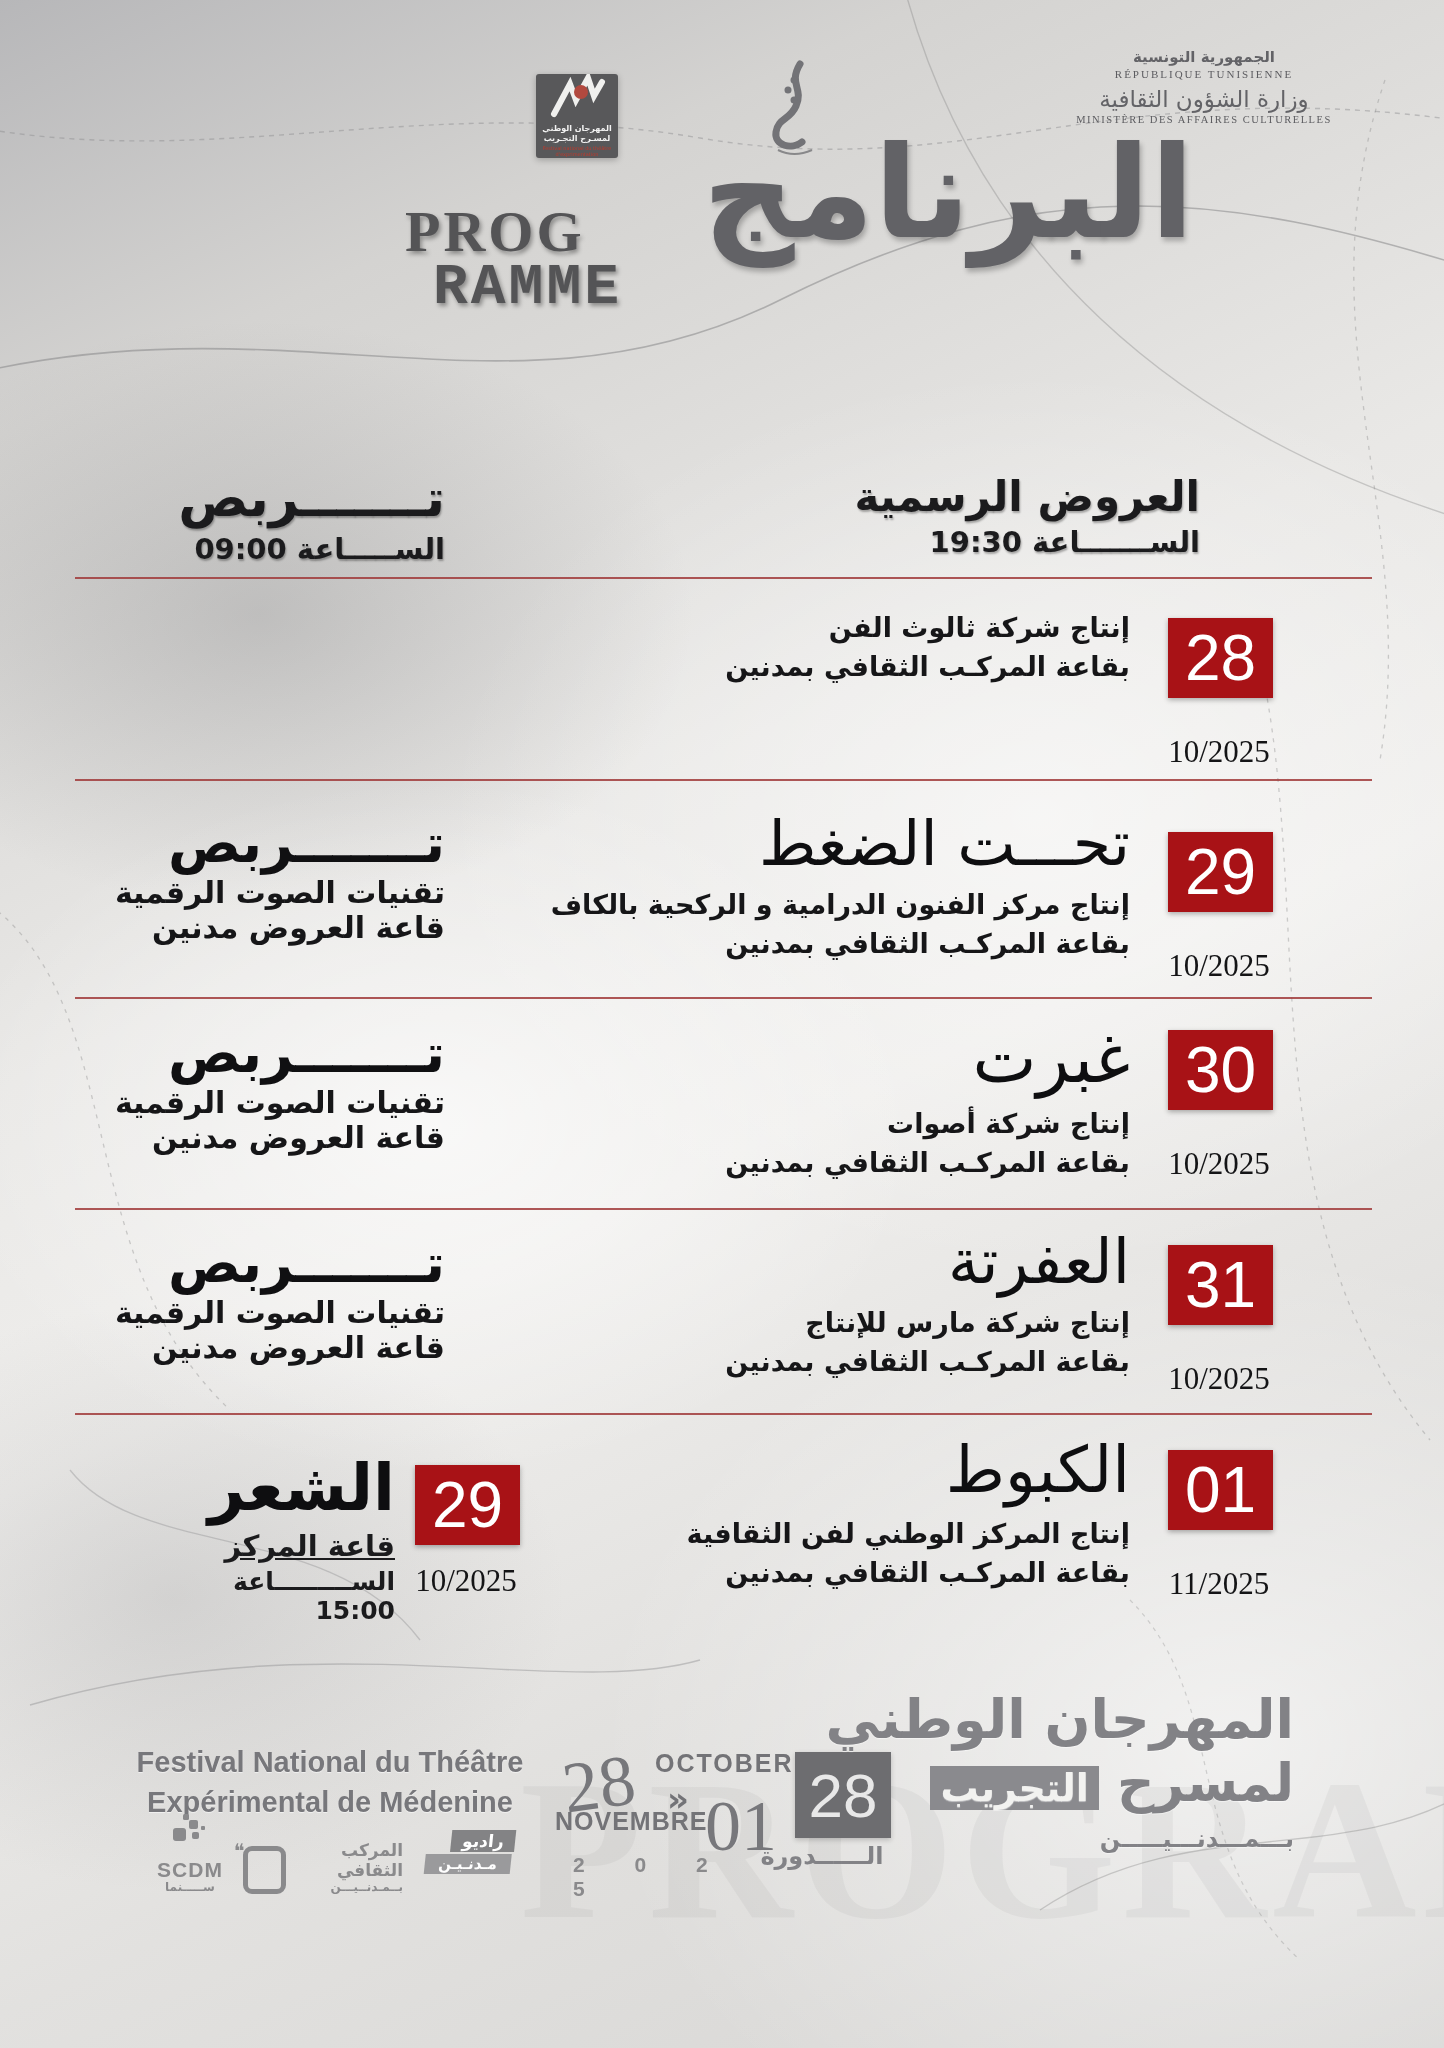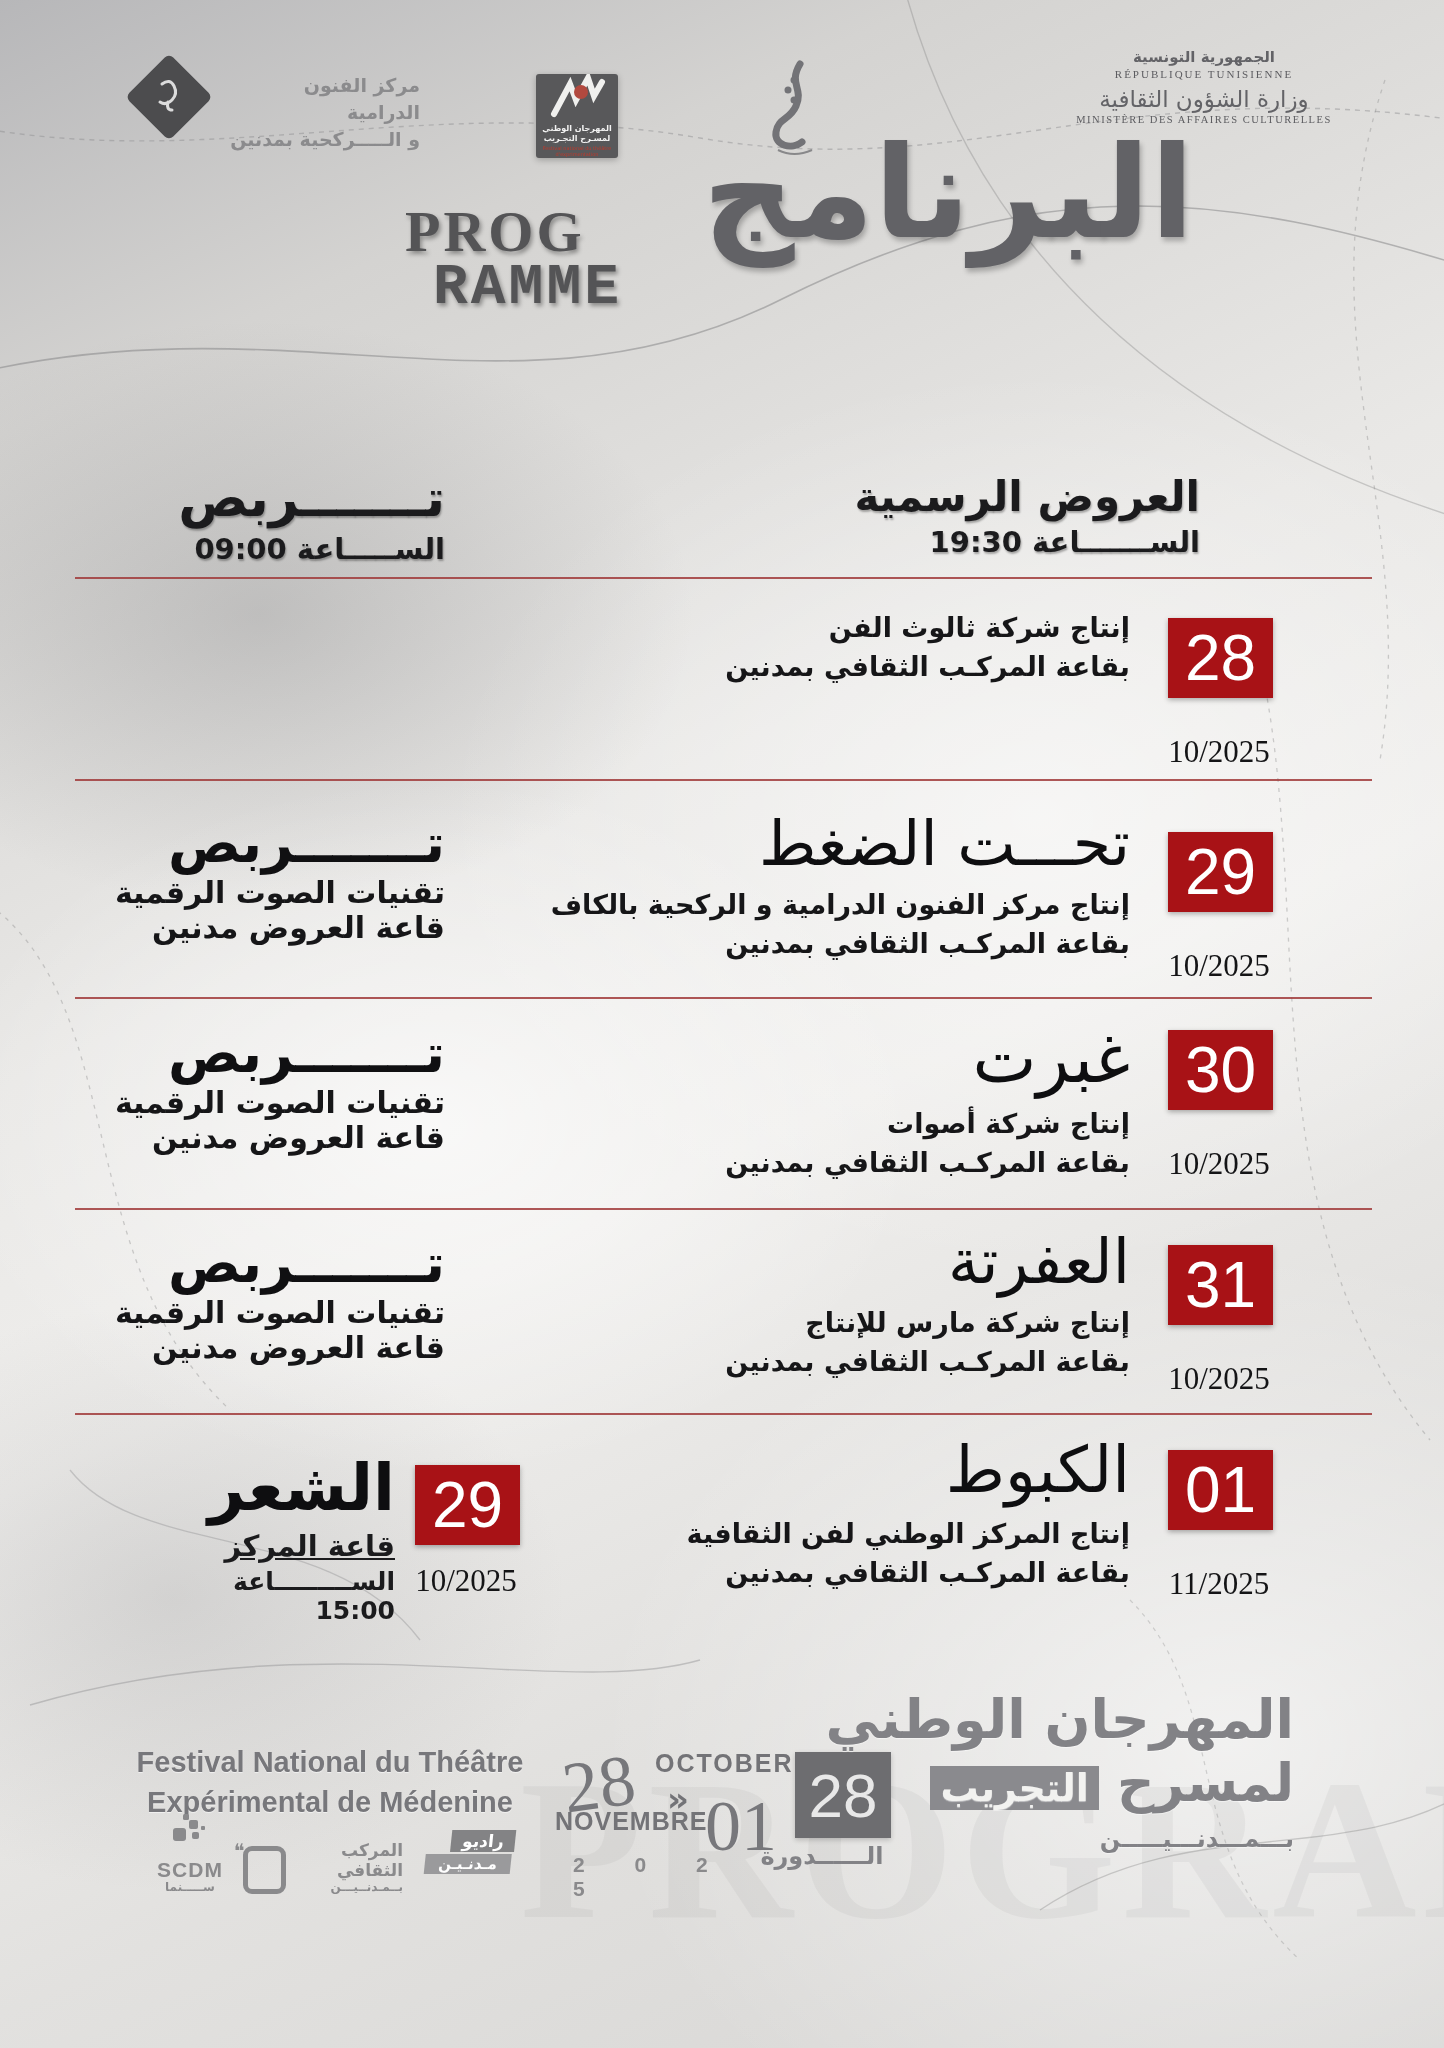--- a/index.html
+++ b/index.html
@@ -104,31 +104,20 @@
     <path d="M1255,640 C1320,900 1240,1210 1430,1440" stroke="#8b8b8d" stroke-width="1.3" opacity="0.4" stroke-dasharray="4 6"></path>
     <path d="M-10,905 C130,1010 70,1260 230,1410" stroke="#8b8b8d" stroke-width="1.3" opacity="0.4" stroke-dasharray="4 6"></path>
     <path d="M70,1470 C140,1560 330,1520 420,1640" stroke="#8b8b8d" stroke-width="1.3" opacity="0.38"></path>
     <path d="M30,1705 C320,1620 560,1700 700,1660" stroke="#8b8b8d" stroke-width="1.4" opacity="0.42"></path>
     <path d="M1040,1910 C1190,1810 1340,1870 1470,1790" stroke="#8b8b8d" stroke-width="1.3" opacity="0.4"></path>
     <path d="M1130,1600 C1230,1700 1180,1850 1300,1960" stroke="#8b8b8d" stroke-width="1.2" opacity="0.35" stroke-dasharray="4 5"></path>
   </svg>
 
   <div class="abs watermark">PROGRAMME</div>
 
-  <div class="abs hdr-left">
-    <div class="diamond">
-      <svg width="42" height="42" viewBox="0 0 42 42">
-          <path d="M14 8 q8 -6 12 2 q4 8 -2 14 q-6 6 -12 2 M20 26 q-2 8 4 8" stroke="#dcdcdc" stroke-width="3" fill="none" stroke-linecap="round"></path>
-        </svg>
-    </div>
-    <div class="hdr-left-text" dir="rtl">
-      <div>مركز الفنون الدرامية</div>
-      <div>و الـــــركحية بمدنين</div>
-    </div>
-  </div>
 
   <div class="abs fest-badge">
     <svg width="82" height="46" viewBox="0 0 82 46">
       <path d="M18 40 L34 10 L40 26 L52 4 L58 22 L66 8" stroke="#f0f0ee" stroke-width="6" fill="none" stroke-linecap="round"></path>
       <circle cx="45" cy="18" r="7" fill="#b2493f"></circle>
     </svg>
     <div class="ar" dir="rtl">المهرجان الوطني</div>
     <div class="ar" dir="rtl">لمسـرح التجـريب</div>
     <div class="fr">Festival national du théâtre d'exprimentation</div>
   </div>

